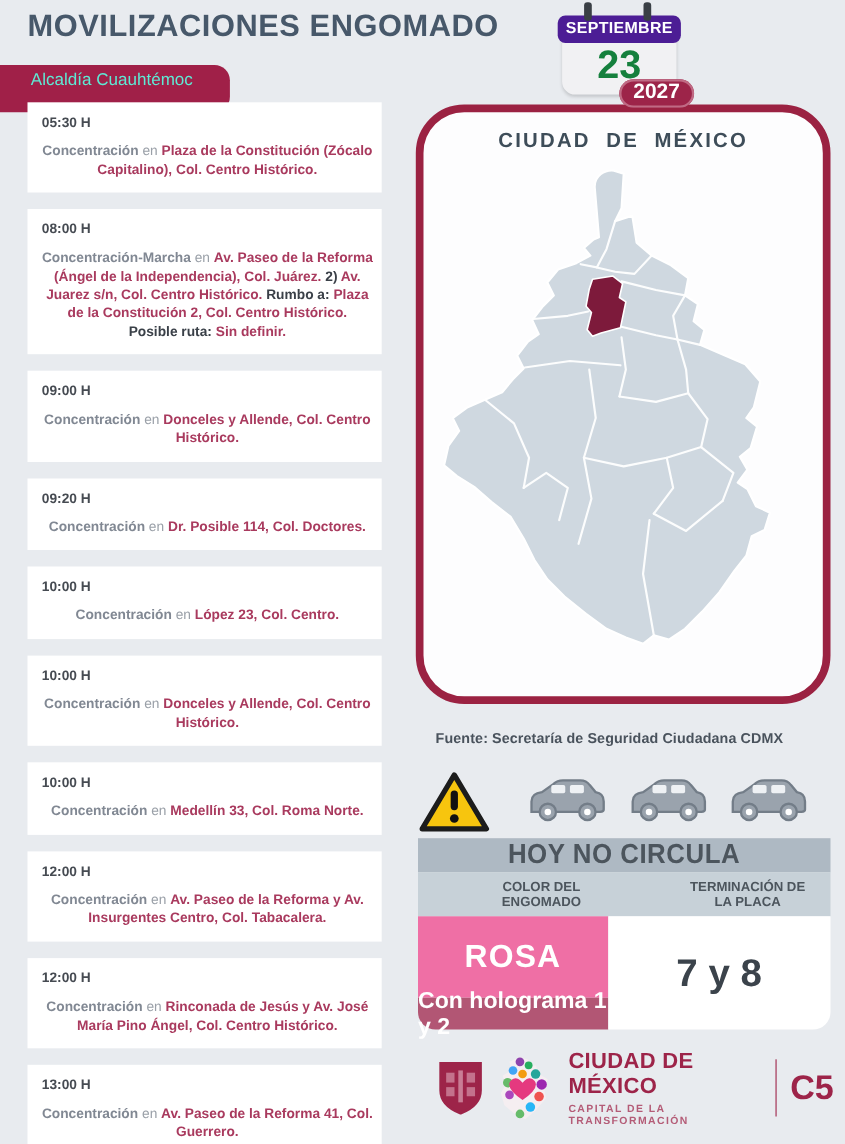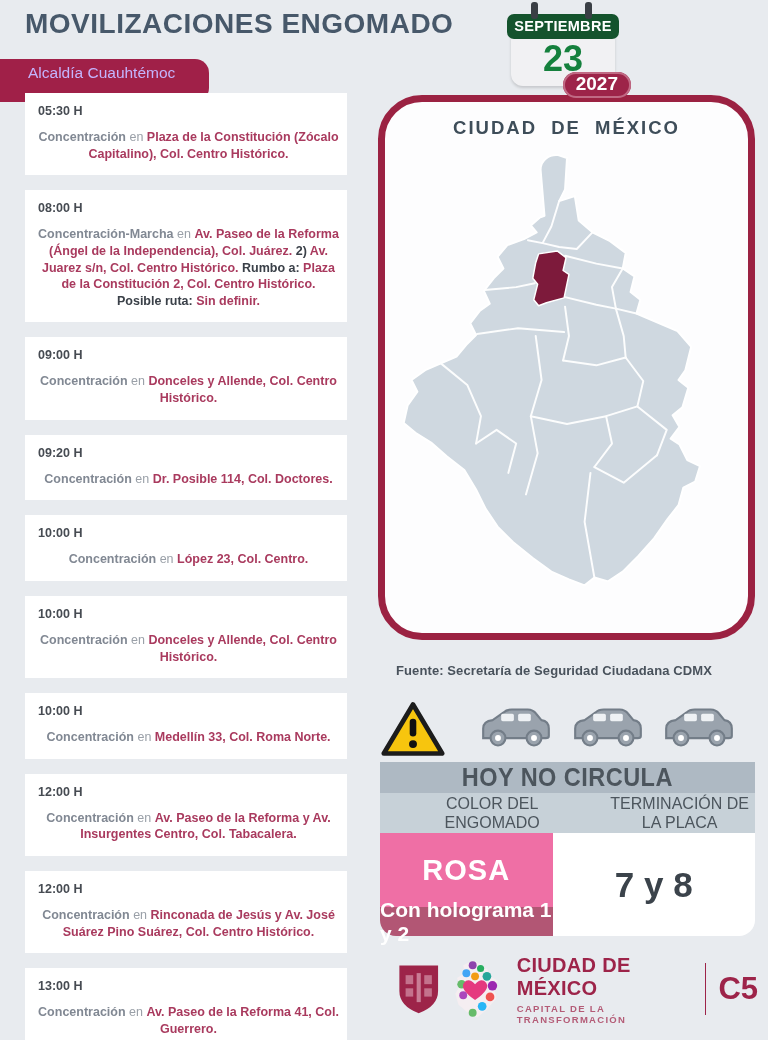--- a/index.html
+++ b/index.html
@@ -1,28 +1,28 @@
 <!DOCTYPE html>
 <html><head>
 <meta charset="utf-8">
 <style>
   html,body{margin:0;padding:0;}
   body{width:768px;height:1040px;background:#e8ebef;font-family:"Liberation Sans",sans-serif;overflow:hidden;}
   .page{position:relative;width:768px;height:1040px;background:#e8ebef;}
 
   
   .page-title{position:absolute;left:25px;top:8px;font-size:28px;font-weight:700;color:#47586a;letter-spacing:.5px;}
-  .alcaldia-badge{position:absolute;left:0;top:59px;height:27px;line-height:27px;background:#a02048;color:#c4b5fd;
+  .alcaldia-badge{position:absolute;left:0;top:59px;height:27px;line-height:27px;background:#a02048;color:#5eead4;
     font-size:15.5px;padding:0 34px 16px 28px;border-radius:0 14px 14px 0;}
 
   
   .calendar{position:absolute;left:507px;top:4px;width:112px;height:84px;}
   .cal-ring{position:absolute;top:-2px;width:7px;height:17px;background:#3a3f45;border-radius:3px;z-index:3;}
   .cal-ring.r1{left:24px;} .cal-ring.r2{left:78px;}
-  .cal-header{position:absolute;left:0;top:10px;width:112px;height:25px;background:#14532d;border-radius:7px;
+  .cal-header{position:absolute;left:0;top:10px;width:112px;height:25px;background:#4c1d95;border-radius:7px;
     color:#fff;font-size:14.5px;font-weight:700;text-align:center;line-height:25px;letter-spacing:.3px;z-index:2;}
   .cal-body{position:absolute;left:4px;top:22px;width:104px;height:60px;background:#f1f1f3;border-radius:6px 6px 12px 12px;
     box-shadow:0 2px 3px rgba(0,0,0,.15);z-index:1;}
   .cal-day{margin-top:12px;text-align:center;font-size:36px;font-weight:700;color:#15803d;}
   .cal-year{position:absolute;right:-12px;bottom:-10px;background:#9d2449;color:#fff;font-size:19px;font-weight:700;
     padding:1px 13px 3px;border-radius:15px;box-shadow:0 0 0 2px #c06a84 inset;z-index:4;}
 
   
   .events{position:absolute;left:25px;top:93px;width:322px;display:flex;flex-direction:column;gap:15px;}
   .event-card{background:#fff;padding:11px 8px 13px 13px;box-sizing:border-box;}
@@ -44,21 +44,21 @@
   
   .hnc-icons{position:absolute;left:380px;top:691px;width:375px;height:72px;display:flex;align-items:center;}
   .warn-icon{width:66px;height:62px;margin-top:4px;}
   .cars{flex:1;display:flex;justify-content:space-evenly;align-items:center;padding-left:14px;}
   .car-icon{width:72px;height:45px;}
 
   .hnc-table{position:absolute;left:380px;top:762px;width:375px;}
   .hnc-titlebar{height:31px;background:#aeb9c3;display:flex;align-items:center;justify-content:center;}
   .hnc-title{font-size:25px;font-weight:700;color:#4c555d;letter-spacing:.5px;transform:scaleX(.94);}
   .hnc-subhead{height:40px;background:#c7d1d8;display:flex;}
-  .hnc-subcell{display:flex;align-items:center;justify-content:center;font-size:16px;font-weight:400;color:#4c555d;
+  .hnc-subcell{display:flex;align-items:center;justify-content:center;font-size:12px;font-weight:700;color:#4c555d;
     text-align:center;white-space:pre-line;line-height:1.2;margin-left:48px;}
   .hnc-subcell.c1{width:46%;} .hnc-subcell.c2{width:54%;}
   .hnc-bodyrow{display:flex;}
   .hnc-left{width:46%;display:flex;flex-direction:column;justify-content:center;}
   .hnc-color{height:74px;background:#ef6fa5;display:flex;align-items:center;justify-content:center;
     color:#fff;font-size:29px;font-weight:700;letter-spacing:1px;}
   .hnc-holo{height:29px;background:#b25674;border-radius:0 0 0 16px;display:flex;align-items:center;justify-content:center;
     color:#fff;font-size:21px;font-weight:700;}
   .hnc-plate{width:54%;height:103px;background:#fff;border-radius:0 0 16px 0;display:flex;align-items:center;justify-content:center;
     color:#3b434b;font-size:35px;font-weight:700;}
@@ -128,21 +128,21 @@
     <div class="event-desc"><span class="seg-g">Concentración </span><span class="seg-g2">en </span><span class="seg-loc">Medellín 33, Col. Roma Norte.</span></div>
   </div>
 
   <div class="event-card">
     <div class="event-time">12:00 H</div>
     <div class="event-desc"><span class="seg-g">Concentración </span><span class="seg-g2">en </span><span class="seg-loc">Av. Paseo de la Reforma y Av. Insurgentes Centro, Col. Tabacalera.</span></div>
   </div>
 
   <div class="event-card">
     <div class="event-time">12:00 H</div>
-    <div class="event-desc"><span class="seg-g">Concentración </span><span class="seg-g2">en </span><span class="seg-loc">Rinconada de Jesús y Av. José Suárez Pino Suárez, Col. Centro Histórico.</span></div>
+    <div class="event-desc"><span class="seg-g">Concentración </span><span class="seg-g2">en </span><span class="seg-loc">Rinconada de Jesús y Av. José María Pino Ángel, Col. Centro Histórico.</span></div>
   </div>
 
   <div class="event-card">
     <div class="event-time">13:00 H</div>
     <div class="event-desc"><span class="seg-g">Concentración </span><span class="seg-g2">en </span><span class="seg-loc">Av. Paseo de la Reforma 41, Col. Guerrero.</span></div>
   </div>
 </div>
 
   <div class="map-card">
     <div class="map-title">CIUDAD DE MÉXICO</div>

